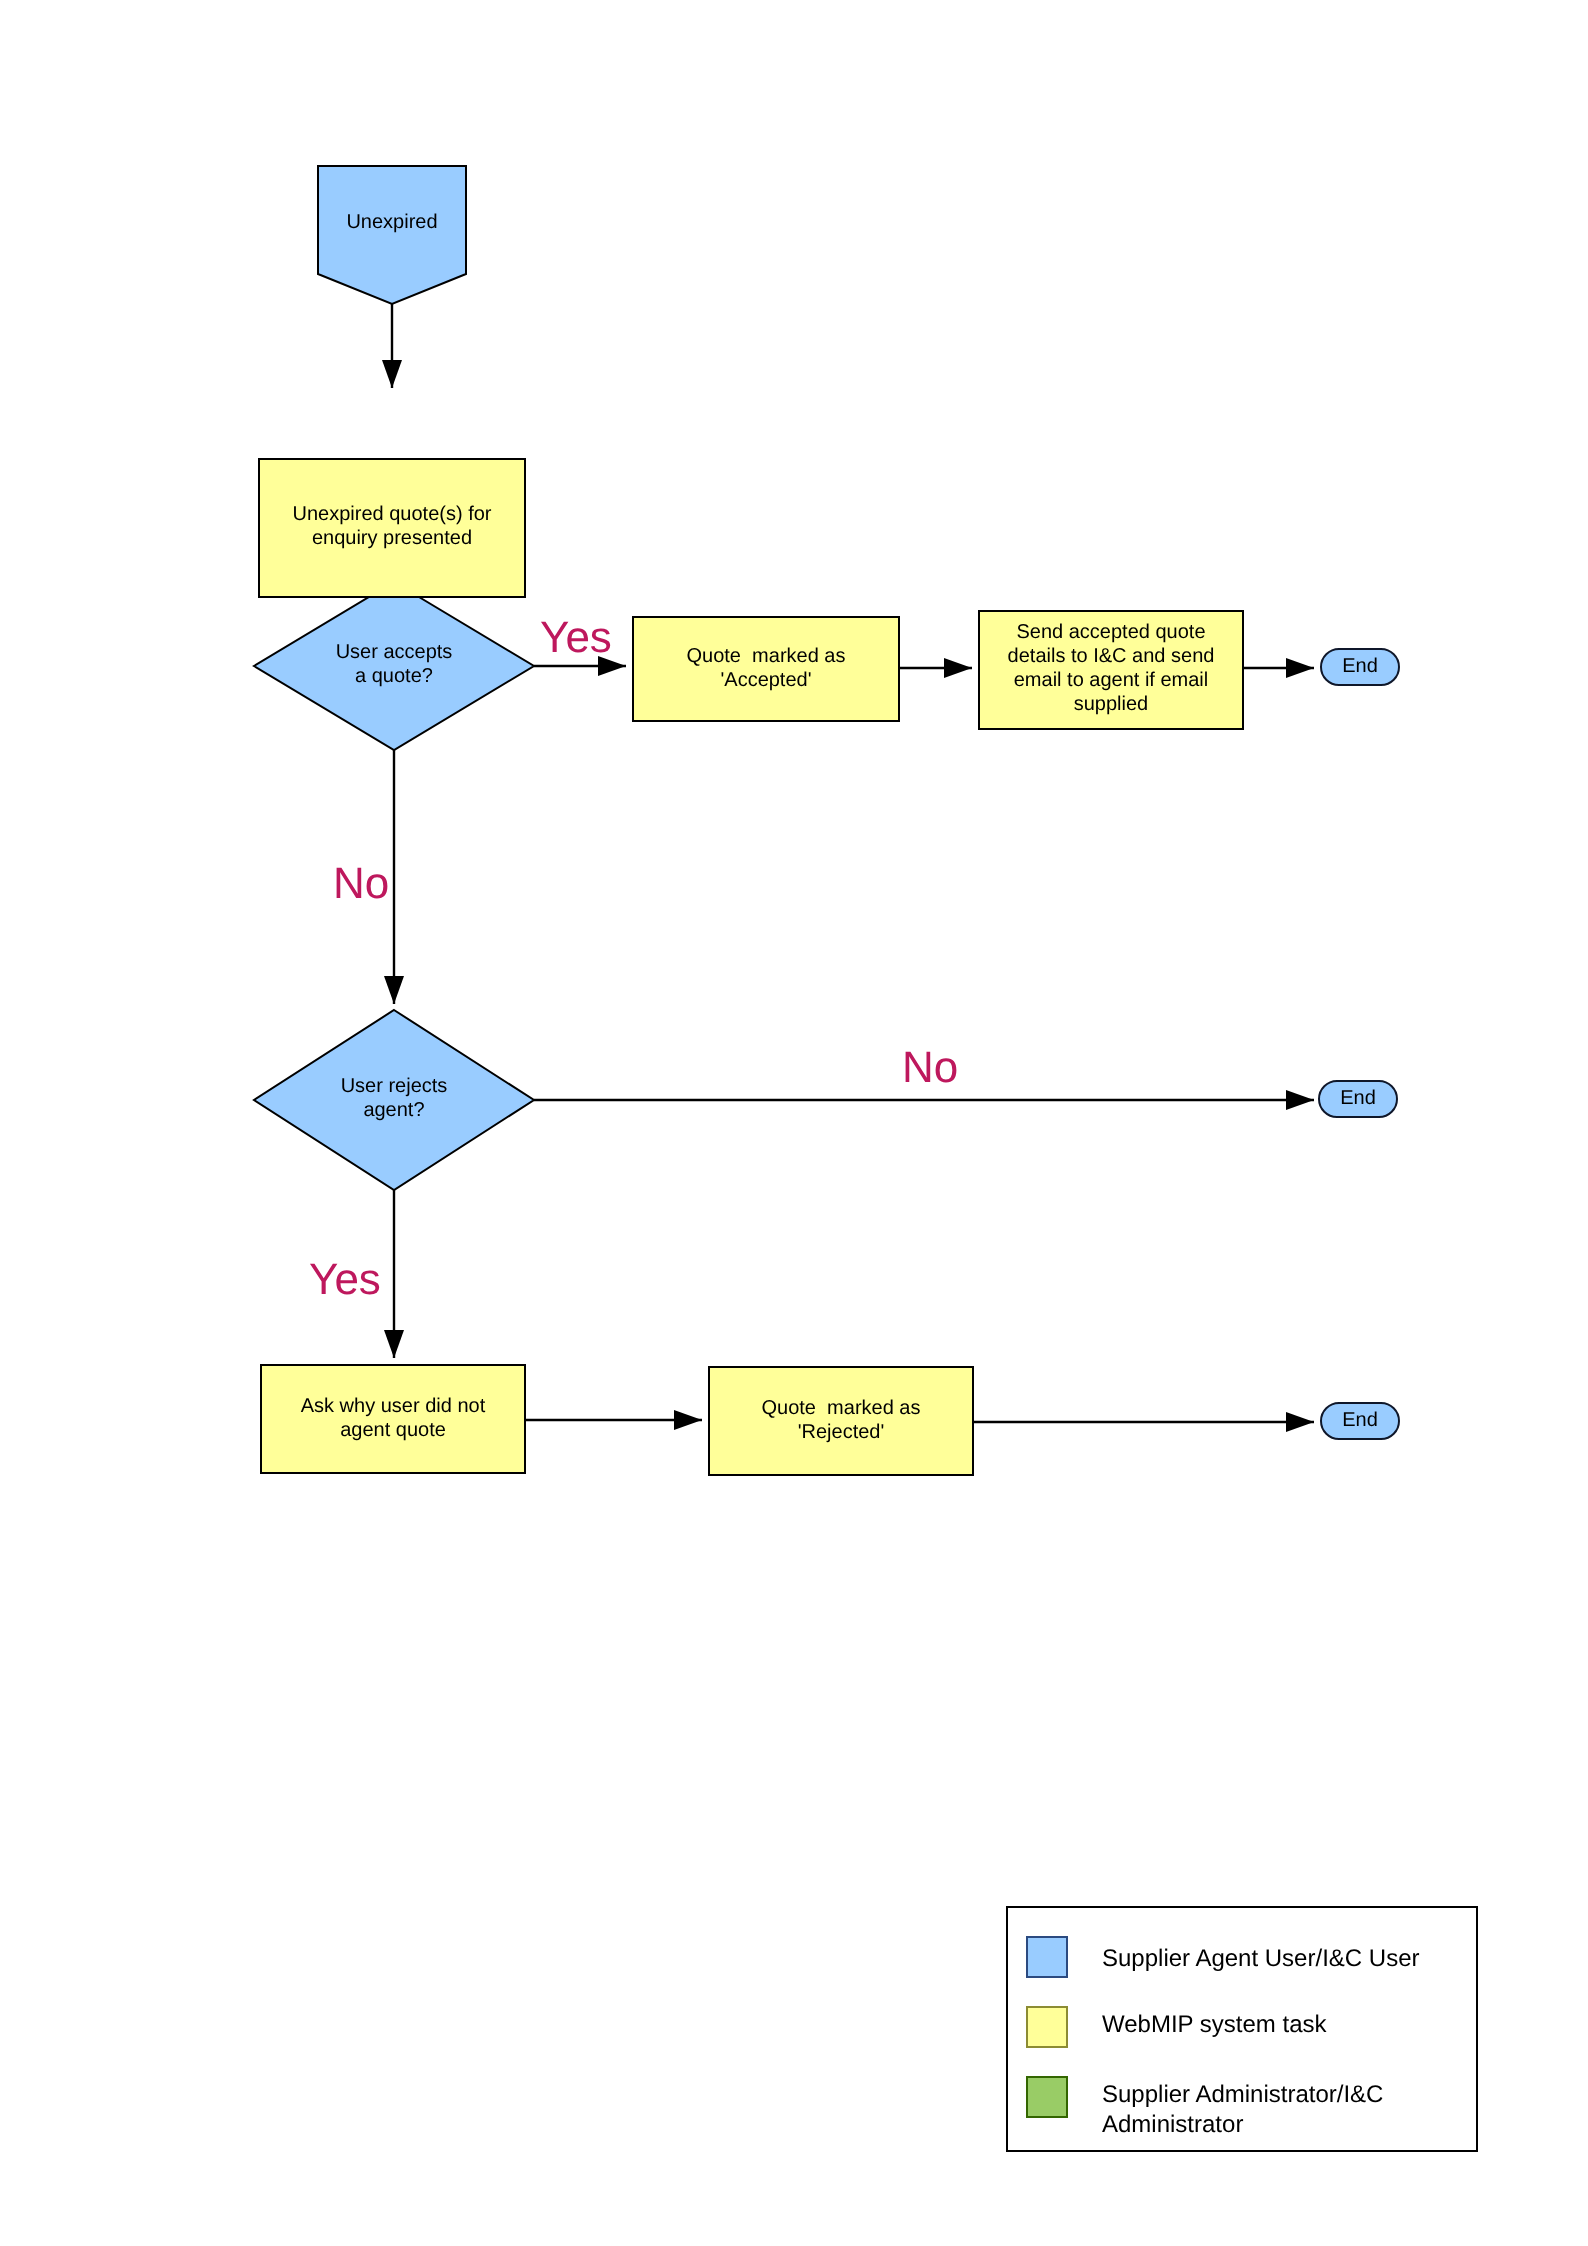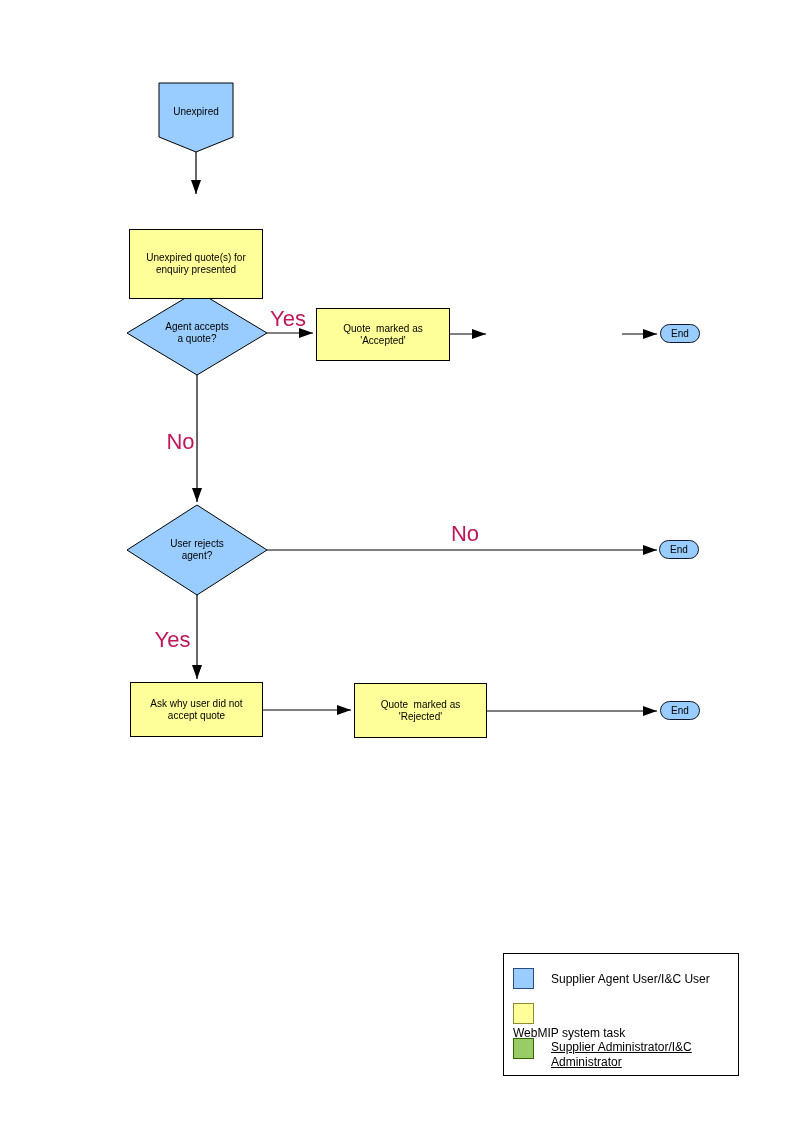--- a/index.html
+++ b/index.html
@@ -53,56 +53,60 @@
     <line x1="197" y1="595" x2="197" y2="679" stroke="#000" stroke-width="1.2" marker-end="url(#arr)"></line>
     <line x1="263" y1="710" x2="351" y2="710" stroke="#000" stroke-width="1.2" marker-end="url(#arr)"></line>
     <line x1="487" y1="711" x2="657" y2="711" stroke="#000" stroke-width="1.2" marker-end="url(#arr)"></line>
   </svg>
 
   <div class="node-text" style="left:159px;top:95px;width:74px;height:34px;">Unexpired</div>
 
   <div class="process" style="left:129px;top:197px;width:134px;height:70px;margin-top:32px;">Unexpired quote(s) for
 enquiry presented</div>
 
-  <div class="node-text" style="left:137px;top:313px;width:120px;height:40px;">Agent accepts
+  <div class="node-text" style="left:137px;top:313px;width:120px;height:40px;">User accepts
 a quote?</div>
 
   <div class="process" style="left:316px;top:308px;width:134px;height:53px;">Quote  marked as
 'Accepted'</div>
 
+  <div class="process" style="left:489px;top:305px;width:133px;height:60px;">Send accepted quote
+details to I&amp;C and send
+email to agent if email
+supplied</div>
 
   <div class="terminator" style="left:660px;top:324px;width:40px;height:19px;">End</div>
 
   <div class="node-text" style="left:137px;top:530px;width:120px;height:40px;">User rejects
 agent?</div>
 
   <div class="terminator" style="left:659px;top:540px;width:40px;height:19px;">End</div>
 
   <div class="process" style="left:130px;top:682px;width:133px;height:55px;">Ask why user did not
-accept quote</div>
+agent quote</div>
 
   <div class="process" style="left:354px;top:683px;width:133px;height:55px;">Quote  marked as
 'Rejected'</div>
 
   <div class="terminator" style="left:660px;top:701px;width:40px;height:19px;">End</div>
 
   <div class="edge-label" style="left:263px;top:304px;width:50px;height:27px;">Yes</div>
   <div class="edge-label" style="left:158px;top:427px;width:45px;height:27px;">No</div>
   <div class="edge-label" style="left:440px;top:519px;width:50px;height:27px;">No</div>
   <div class="edge-label" style="left:145px;top:625px;width:55px;height:27px;">Yes</div>
 
   <div class="legend">
     <div class="legend-row" style="top:14px;align-items:center;">
       <div class="legend-swatch blue" style="background: rgb(153, 204, 255);"></div>
       <div class="legend-label">Supplier Agent User/I&amp;C User</div>
     </div>
-    <div class="legend-row" style="top:49px;flex-direction:column;">
+    <div class="legend-row" style="top:49px;">
       <div class="legend-swatch yellow" style="background: rgb(255, 255, 153);"></div>
       <div class="legend-label">WebMIP system task</div>
     </div>
-    <div class="legend-row" style="top:84px;text-decoration:underline;">
+    <div class="legend-row" style="top:84px;">
       <div class="legend-swatch green" style="background: rgb(153, 204, 102);"></div>
       <div class="legend-label">Supplier Administrator/I&amp;C
 Administrator</div>
     </div>
   </div>
 
 </div>
 
 </body></html>

